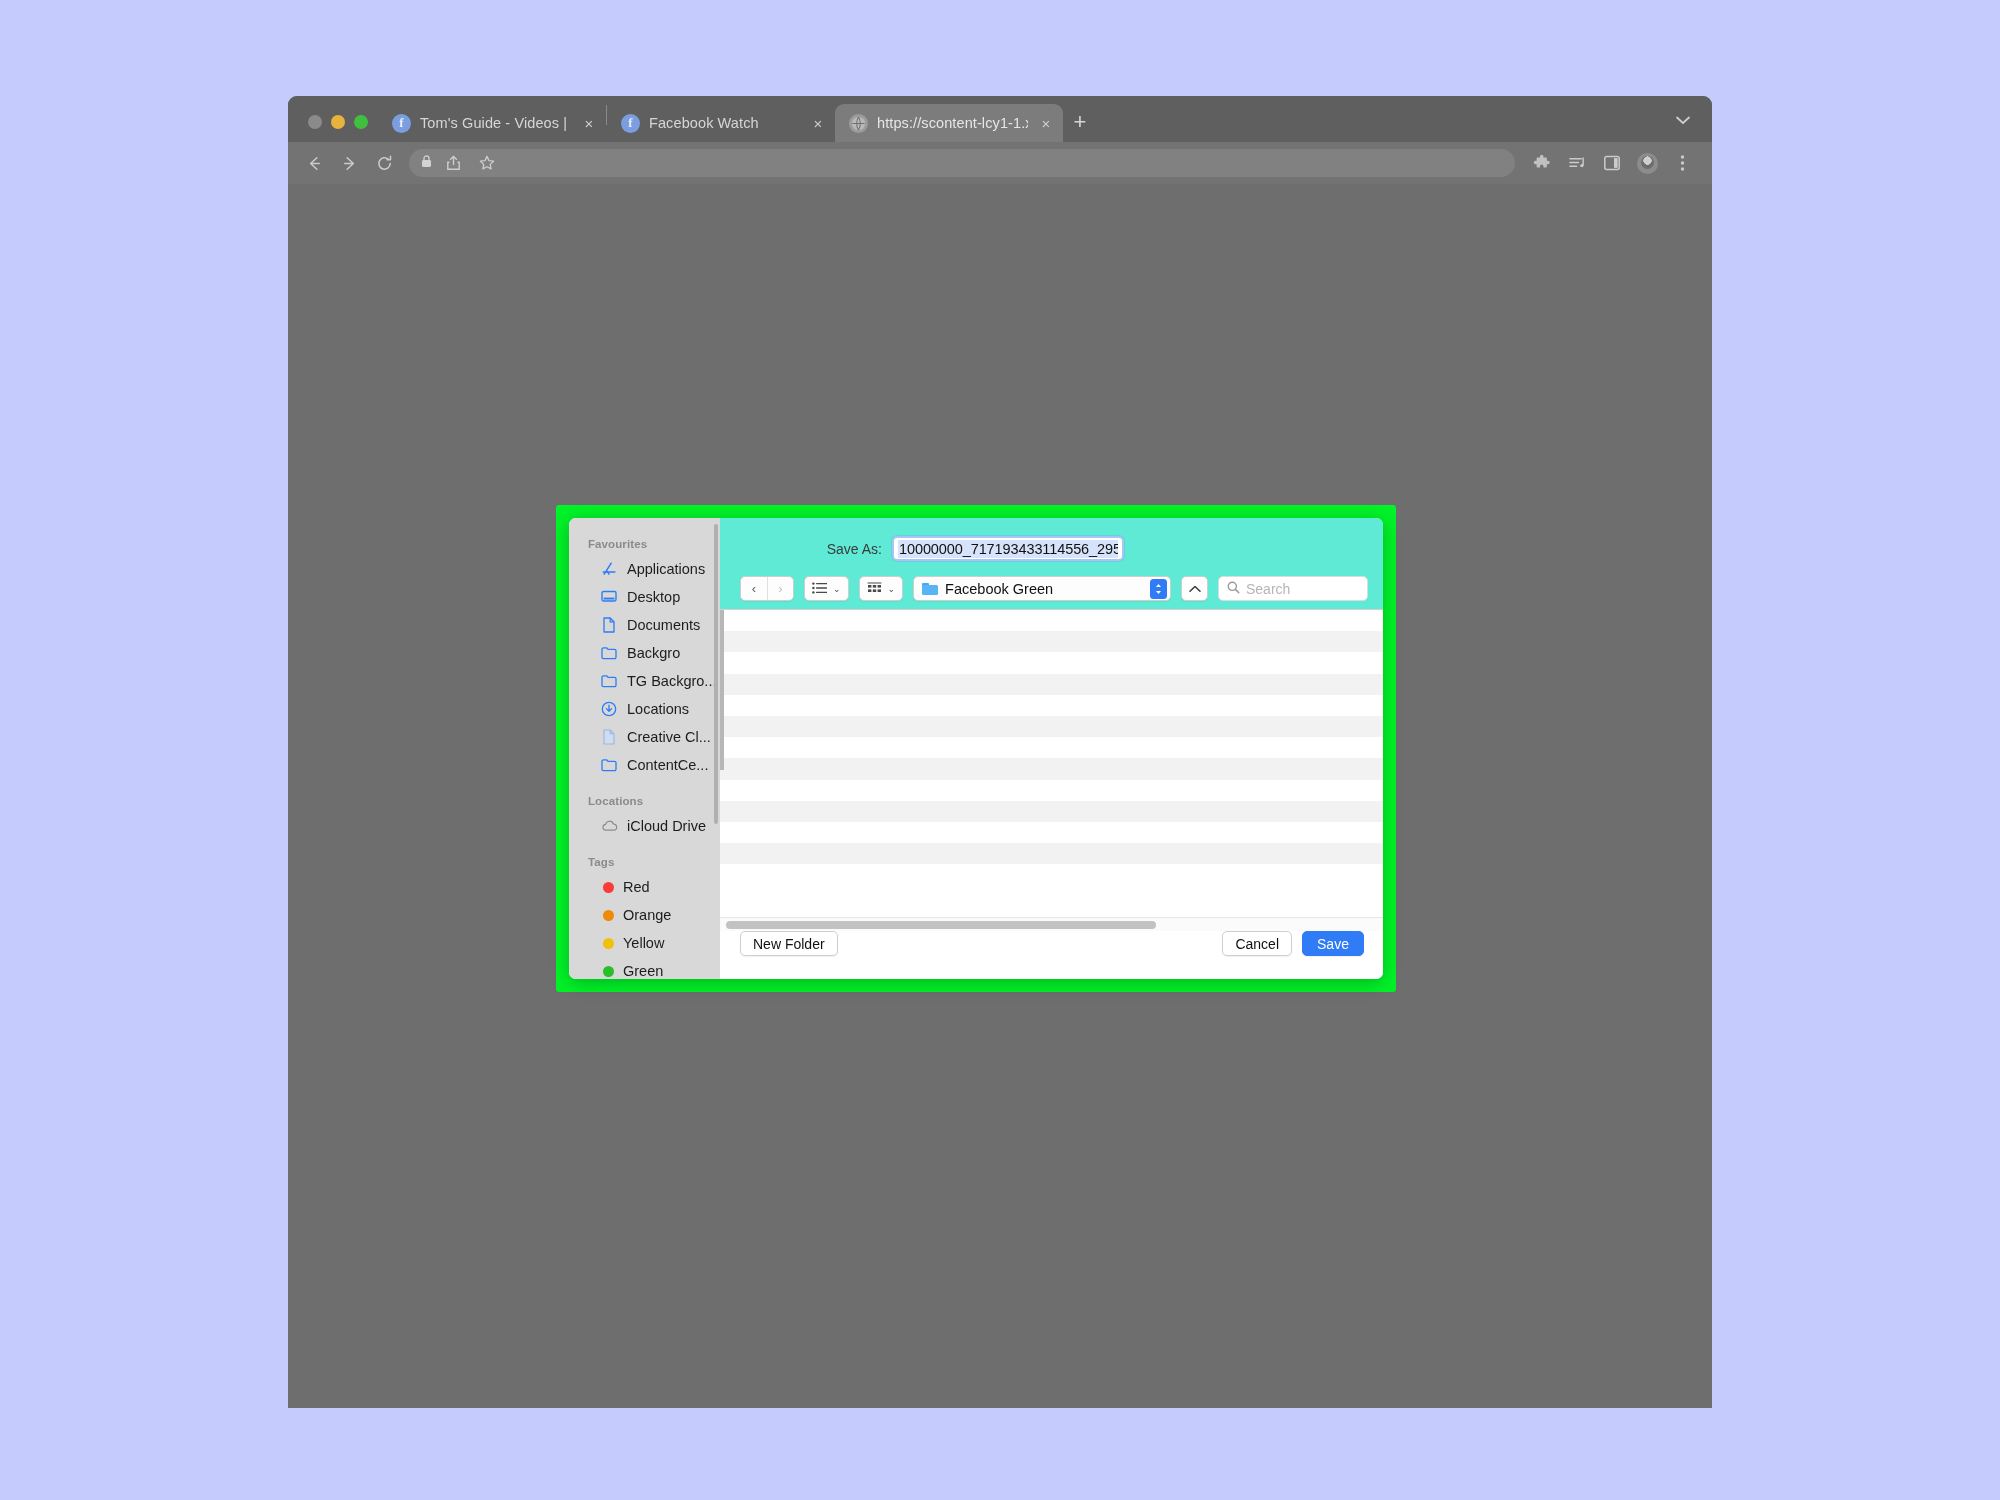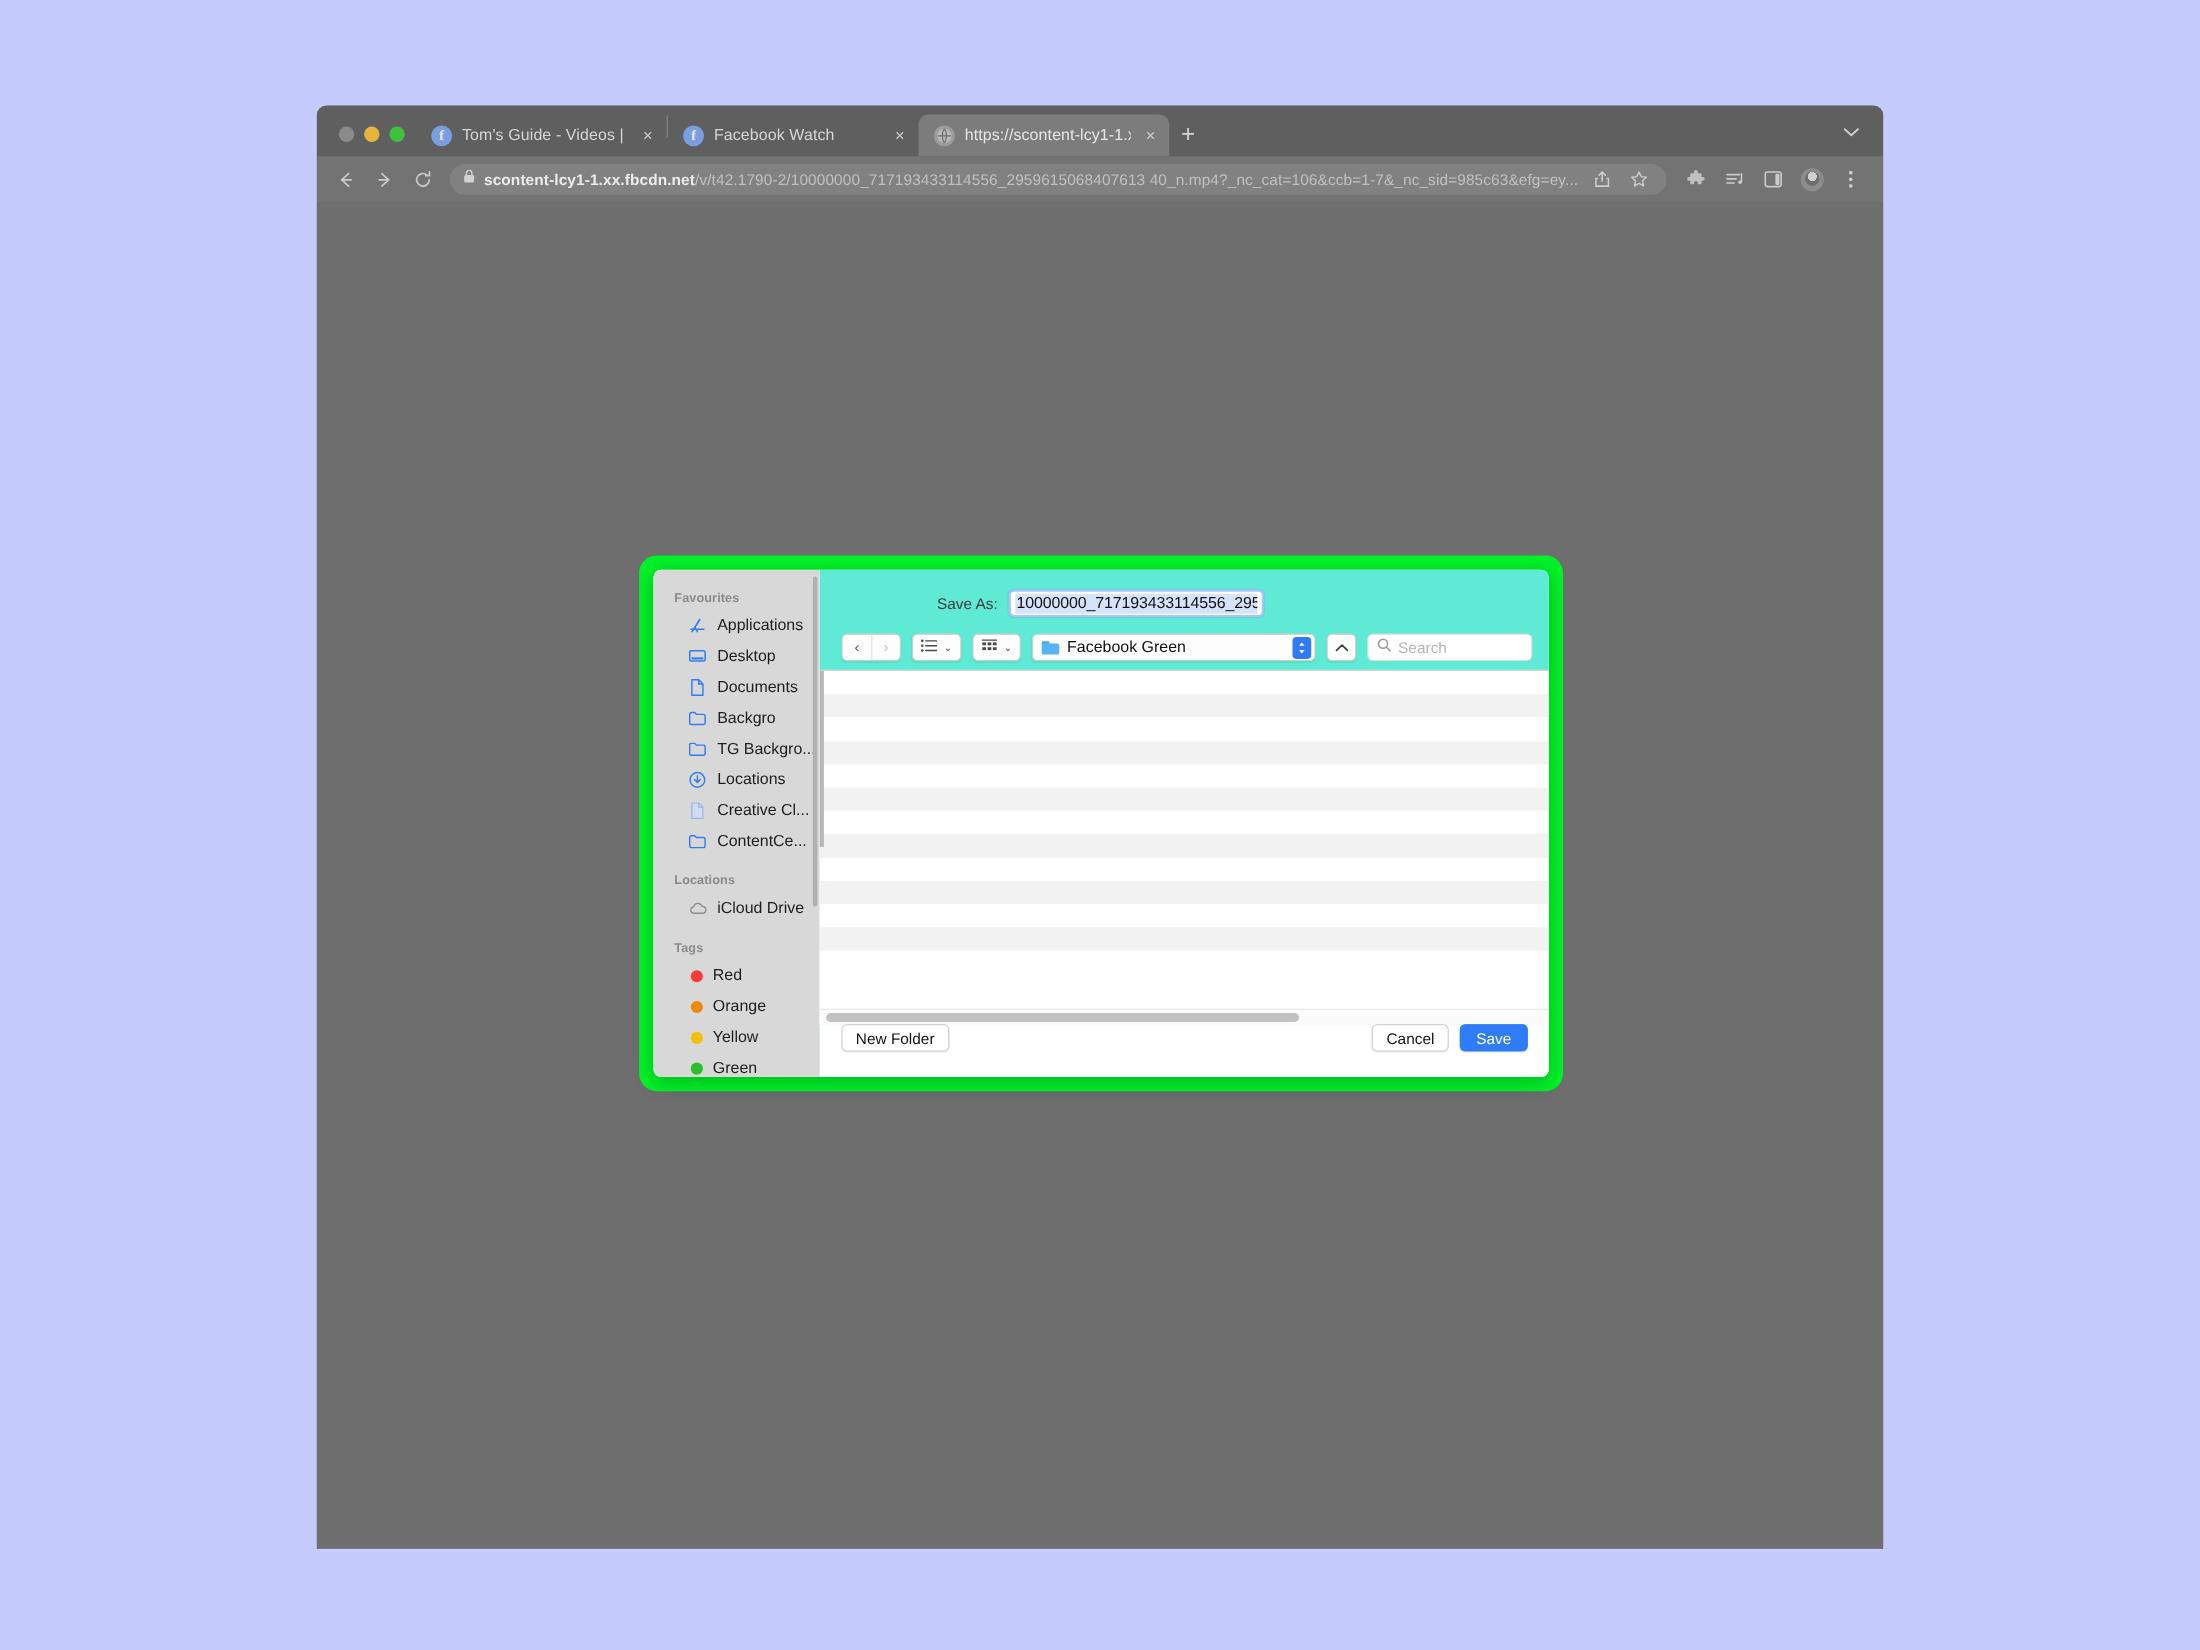--- a/index.html
+++ b/index.html
@@ -141,24 +141,24 @@
   
   .viewport {
     position: absolute;
     left: 0; top: 88px; right: 0; bottom: 0;
     background: #6e6e6e;
   }
 
   
   .green-frame {
     position: absolute;
-    left: 581px; top: 505px;
+    left: 556px; top: 505px;
     width: 840px; height: 487px;
     background: #00f228;
-    border-radius: 16px;
+    border-radius: 3px;
     padding: 13px;
   }
   .dialog {
     position: relative;
     width: 100%; height: 100%;
     background: #ffffff;
     border-radius: 7px;
     overflow: hidden;
     display: flex;
     box-shadow: 0 4px 18px rgba(0,0,0,.25);
@@ -451,21 +451,20 @@
         </svg>
     </div>
 
     <div class="omnibox">
       <span class="lock">
         <svg width="11" height="13" viewBox="0 0 11 13">
             <rect x="1" y="5" width="9" height="7" rx="1.4" fill="#d2d2d2"></rect>
             <path d="M3 5V3.4a2.5 2.5 0 0 1 5 0V5" stroke="#d2d2d2" stroke-width="1.3" fill="none"></path>
           </svg>
       </span>
-      <span class="url"><span class="host">scontent-lcy1-1.xx.fbcdn.net</span><span class="path">/v/t42.1790-2/10000000_717193433114556_2959615068407613 40_n.mp4?_nc_cat=106&amp;ccb=1-7&amp;_nc_sid=985c63&amp;efg=ey...</span></span>
       <span class="omni-act">
         <svg width="15" height="16" viewBox="0 0 15 16">
             <path d="M7.5 1.5v8" stroke="#cdcdcd" stroke-width="1.4" stroke-linecap="round"></path>
             <path d="M4.6 4.3L7.5 1.4l2.9 2.9" stroke="#cdcdcd" stroke-width="1.4" fill="none" stroke-linecap="round" stroke-linejoin="round"></path>
             <path d="M3 7.2H1.8v7h11.4v-7H12" stroke="#cdcdcd" stroke-width="1.4" fill="none" stroke-linecap="round"></path>
           </svg>
       </span>
       <span class="omni-act">
         <svg width="16" height="16" viewBox="0 0 16 16">
             <path d="M8 1.4l2 4.2 4.6.6-3.4 3.2.9 4.5L8 11.7l-4.1 2.2.9-4.5L1.4 6.2 6 5.6z" stroke="#cdcdcd" stroke-width="1.3" fill="none" stroke-linejoin="round"></path>

